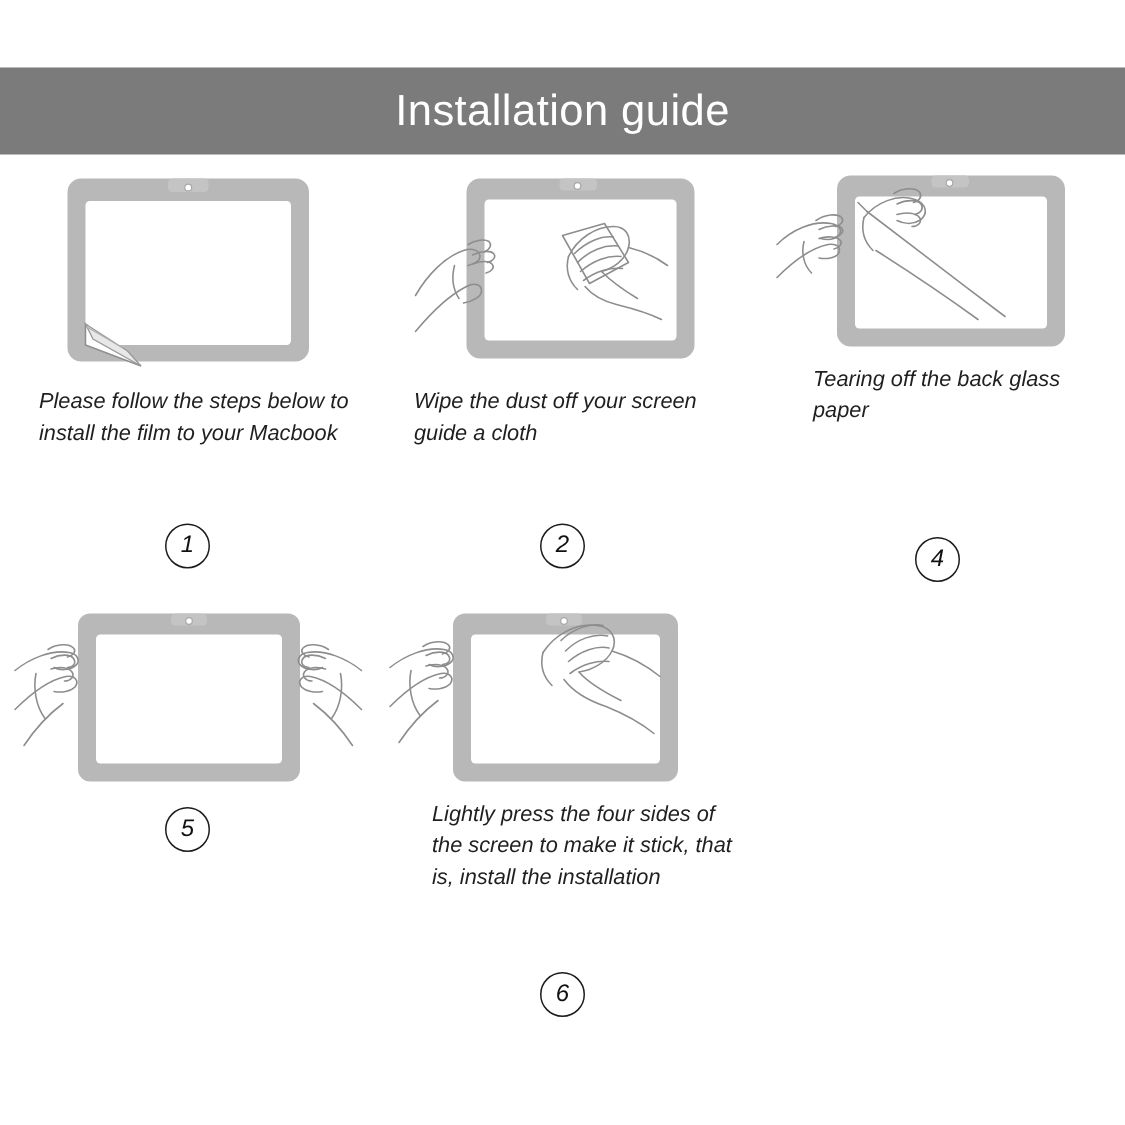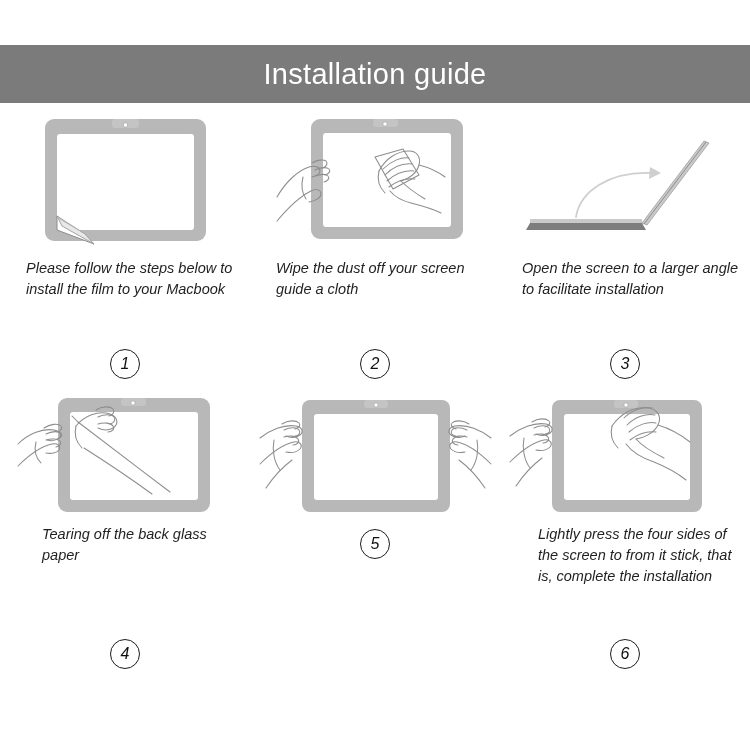--- a/index.html
+++ b/index.html
@@ -158,41 +158,20 @@
             <path d="M104 58 C102 66 104 74 110 80"></path>
           </g>
         </svg>
       </div>
       <div class="caption">Wipe the dust off your screen guide a cloth</div>
       <div class="badge-row">
         <div class="badge">2</div>
       </div>
     </div>
 
-    <div class="step step-col-3">
-      <div class="art">
-        <svg width="215" height="135" viewBox="0 0 215 135">
-
-          <path d="M12 110 L124 110 L128 117 L8 117 Z" fill="#7d7d7d"></path>
-          <path d="M12 106 L124 106 L124 110 L12 110 Z" fill="#c9c9c9"></path>
-
-          <path d="M124 110 L186 28 L191 30 L129 112 Z" fill="#c9c9c9" stroke="#a0a0a0" stroke-width="0.8"></path>
-          <path d="M126 111 L188 29" stroke="#8f8f8f" stroke-width="1" fill="none"></path>
-
-          <g fill="none" stroke="#cfcfcf" stroke-width="1.8" stroke-linecap="round">
-            <path d="M58 104 C62 78 92 58 134 60"></path>
-          </g>
-          <path d="M132 54 L143 60 L131 66 Z" fill="#cfcfcf"></path>
-        </svg>
-      </div>
-      <div class="caption">Open the screen to a larger angle to facilitate installation</div>
-      <div class="badge-row">
-        <div class="badge">3</div>
-      </div>
-    </div>
 
     <div class="step step-col-1 row2">
       <div class="art">
         <svg width="215" height="125" viewBox="0 0 215 125">
           <rect x="40" y="6" width="152" height="114" rx="9" ry="9" fill="#b8b8b8"></rect>
           <rect x="52" y="20" width="128" height="88" rx="3" ry="3" fill="#ffffff"></rect>
           <rect x="103" y="6" width="25" height="8" rx="3" ry="3" fill="#c4c4c4"></rect>
           <circle cx="115" cy="11" r="2.2" fill="#ffffff" stroke="#a8a8a8" stroke-width="0.8"></circle>
           <g fill="none" stroke="#8d8d8d" stroke-width="1.05" stroke-linecap="round" stroke-linejoin="round">
 
@@ -275,20 +254,20 @@
             <path d="M119 33 C127 25 138 21 147 23"></path>
             <path d="M121 40 C129 33 140 29 148 31"></path>
             <path d="M122 48 C130 42 140 39 148 40"></path>
             <path d="M150 33 C160 36 172 42 182 50"></path>
             <path d="M128 47 C134 54 144 60 156 66"></path>
             <path d="M118 52 C124 60 134 66 146 70 C156 74 168 80 178 88"></path>
             <path d="M104 34 C102 42 104 50 110 56"></path>
           </g>
         </svg>
       </div>
-      <div class="caption">Lightly press the four sides of the screen to from it stick, that is, complete the installation</div>
+      <div class="caption">Lightly press the four sides of the screen to make it stick, that is, install the installation</div>
       <div class="badge-row">
         <div class="badge">6</div>
       </div>
     </div>
 
   </div>
 </div>
 
 </body></html>

